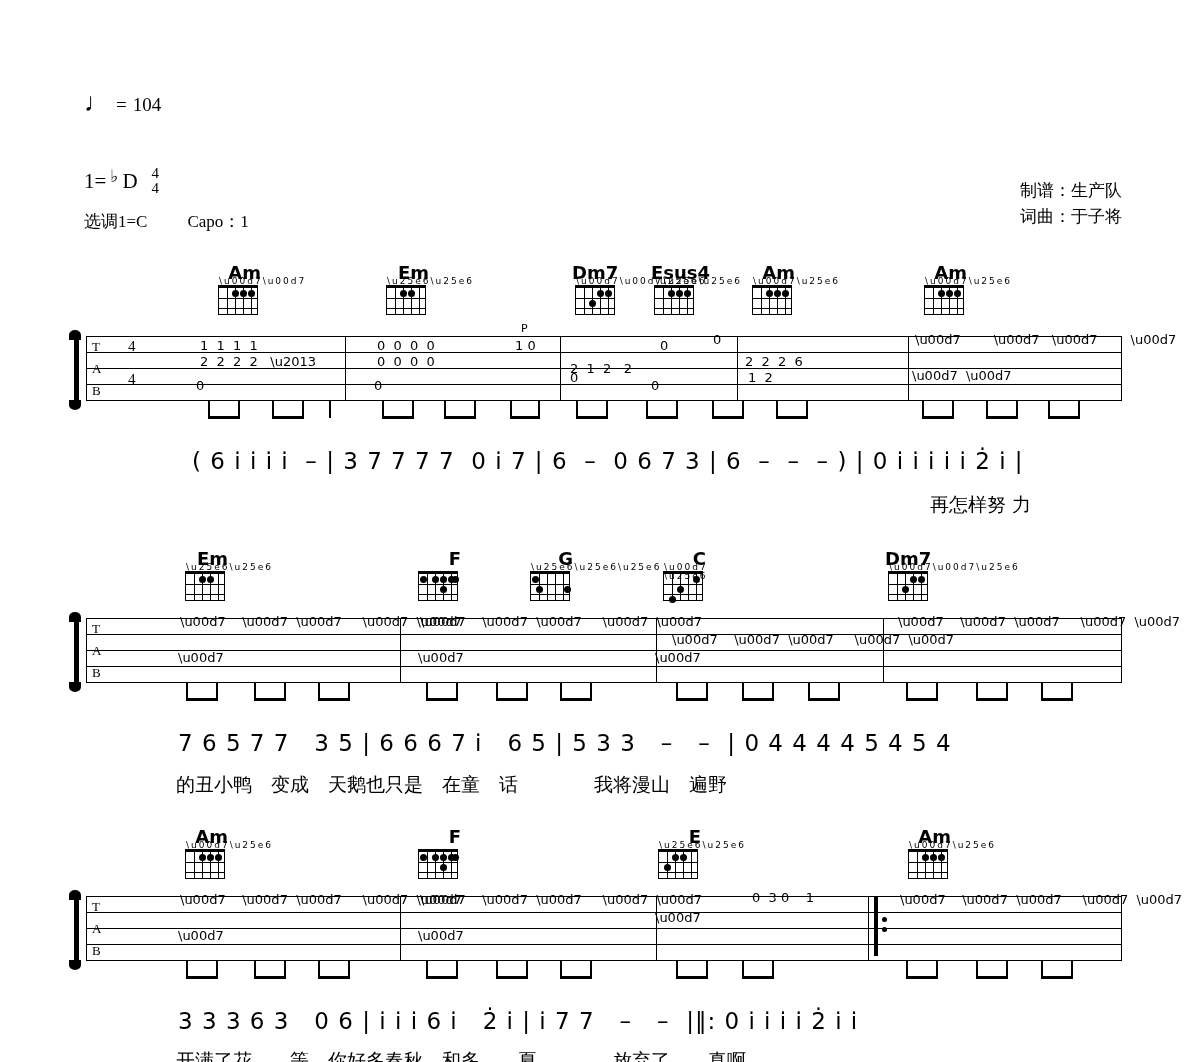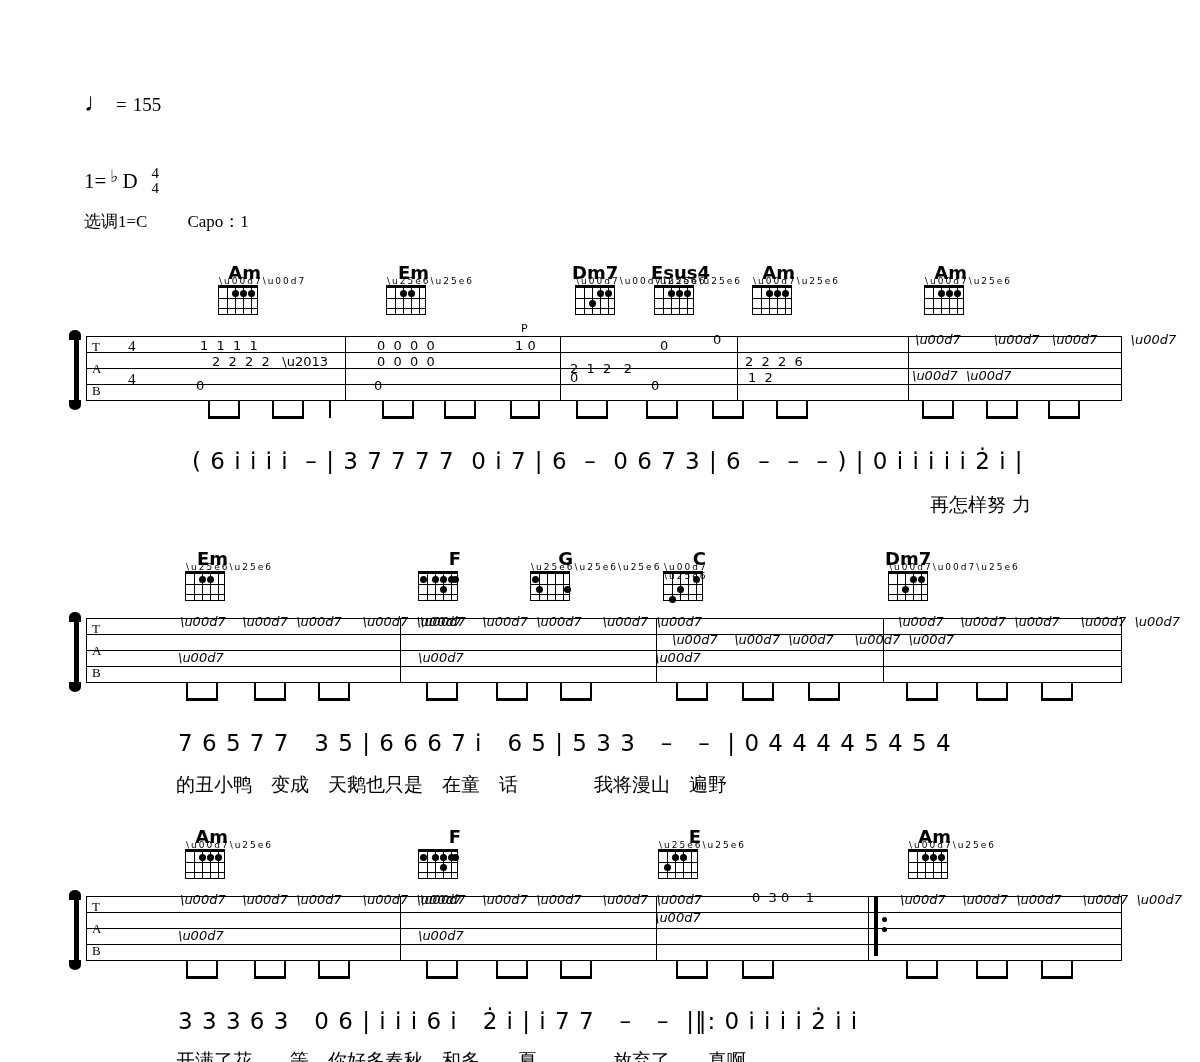--- a/index.html
+++ b/index.html
@@ -234,21 +234,20 @@
     position: absolute;
     height: 3px;
     background: #000;
     top: 16px;
   }
   .xmark {
     position: absolute;
     font-family: "DejaVu Sans", sans-serif;
     font-size: 13px;
     white-space: pre;
-    font-style: italic;
   }
   .repeat-dots {
     position: absolute;
     width: 10px;
   }
   .repeat-dots span {
     display: block;
     width: 5px; height: 5px;
     border-radius: 50%;
     background: #000;
@@ -263,39 +262,43 @@
   }
 </style>
 </head>
 <body>
 
 <div class="sheet">
 
   <div class="tempo">
     <span class="note-glyph">♩</span>
     <span>=</span>
-    <span>155</span>
+    <span>104</span>
   </div>
 
 
   <div class="keyline">
     <span>1=</span>
     <span class="flat">♭</span>
     <span>D</span>
     <span class="frac">
       <span class="num">4</span>
       <span class="den">4</span>
     </span>
   </div>
 
   <div class="capoline">
     <span>选调1=C</span>
     <span>Capo：1</span>
   </div>
 
+  <div class="credits">
+    <div>制谱：生产队</div>
+    <div>词曲：于子将</div>
+  </div>
 
   <div class="system" style="top:0;">
 
     <div class="chord-box" style="left:215px; top:262px;">
       <div class="chord-name">Am</div>
       <div class="chord-grid">
         <div class="chord-marks">\u00d7\u00d7</div>
         <div class="v" style="left:8px;"></div>
           <div class="v" style="left:16px;"></div>
         <div class="v" style="left:24px;"></div>
@@ -406,21 +409,21 @@
       <div style="margin-top:9px;">A</div>
       <div style="margin-top:9px;">B</div>
     </div>
 
     <div class="frac" style="position:absolute; left:118px; top:339px; font-size:15px;">
       <span class="num">4</span>
       <span class="den" style="margin-top:18px;">4</span>
     </div>
 
     <div class="tabnums" style="left:200px; top:338px;">1  1  1  1</div>
-    <div class="tabnums" style="left:200px; top:354px;margin-left:12px;">2  2  2  2   \u2013</div>
+    <div class="tabnums" style="left:200px; top:354px;">2  2  2  2   \u2013</div>
     <div class="tabnums" style="left:196px; top:378px;">0</div>
 
     <div class="tabnums" style="left:377px; top:338px;">0  0  0  0</div>
     <div class="tabnums" style="left:377px; top:354px;">0  0  0  0</div>
     <div class="tabnums" style="left:374px; top:378px;">0</div>
 
     <div class="tabnums" style="left:521px; top:322px; font-size:11px;">P</div>
     <div class="tabnums" style="left:515px; top:338px;">1 0</div>
     <div class="tabnums" style="left:570px; top:361px;">2  1  2   2</div>
     <div class="tabnums" style="left:660px; top:338px;">0</div>

